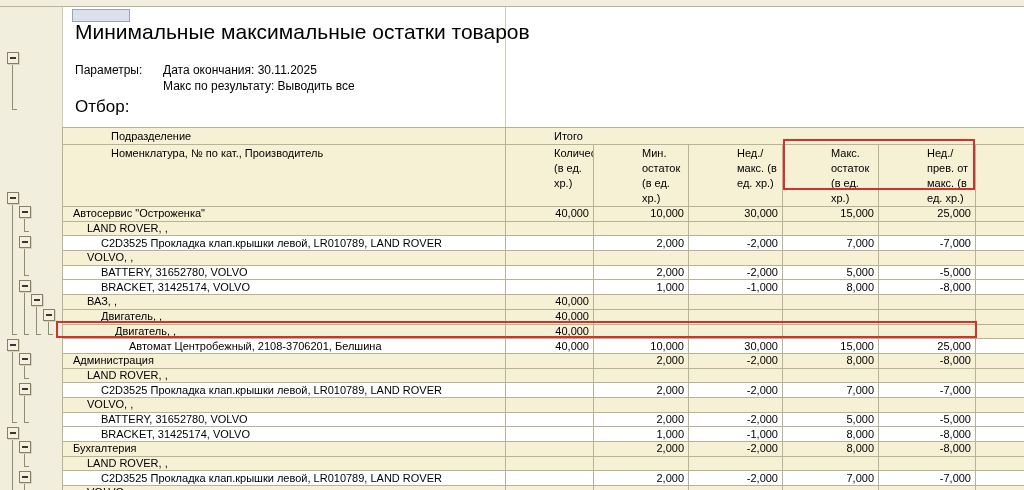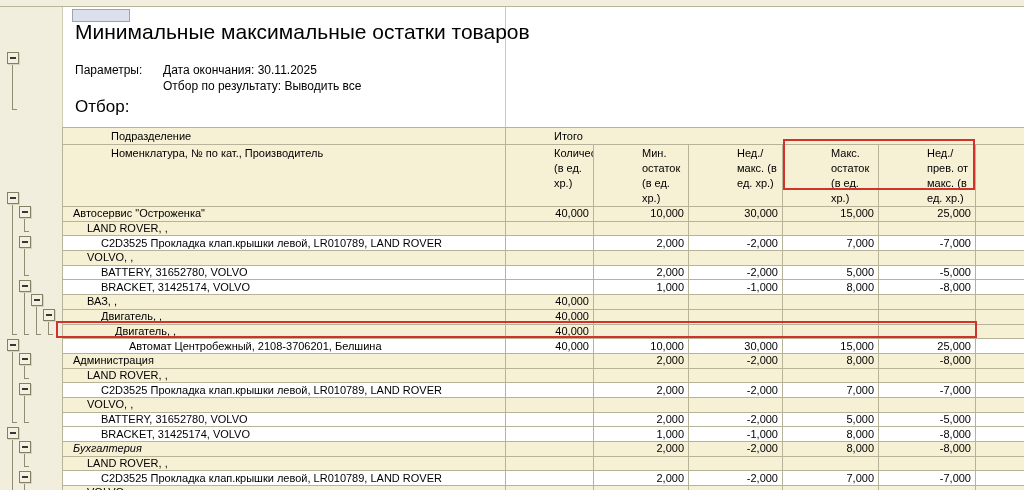--- a/index.html
+++ b/index.html
@@ -52,21 +52,21 @@
 <body>
 
 <div class="top-rule"></div>
 <div class="sheet"></div>
 <div class="col-divider"></div>
 <div class="selected-cell"></div>
 
 <div class="report-title">Минимальные максимальные остатки товаров</div>
 <div class="param-label">Параметры:</div>
 <div class="param-line1">Дата окончания: 30.11.2025</div>
-<div class="param-line2">Отбор по результату: Выводить все</div>
+<div class="param-line2">Макс по результату: Выводить все</div>
 <div class="filter-label">Отбор:</div>
 
 <table class="report">
   <colgroup>
     <col style="width:443px">
       <col style="width:88px">
       <col style="width:95px">
     <col style="width:94px">
       <col style="width:96px">
       <col style="width:97px">
@@ -226,21 +226,21 @@
       <tr class="item">
         <td style="padding-left: 38px;">BRACKET, 31425174, VOLVO</td>
         <td class="num"></td>
         <td class="num">1,000</td>
         <td class="num">-1,000</td>
         <td class="num">8,000</td>
         <td class="num">-8,000</td>
         <td class="num"></td>
       </tr>
       <tr class="group">
-        <td style="padding-left: 10px; font-style: italic;">Бухгалтерия</td>
+        <td style="padding-left: 10px;">Бухгалтерия</td>
         <td class="num"></td>
         <td class="num">2,000</td>
         <td class="num">-2,000</td>
         <td class="num">8,000</td>
         <td class="num">-8,000</td>
         <td class="num"></td>
       </tr>
       <tr class="group">
         <td style="padding-left: 24px;">LAND ROVER, ,</td>
         <td class="num"></td>

